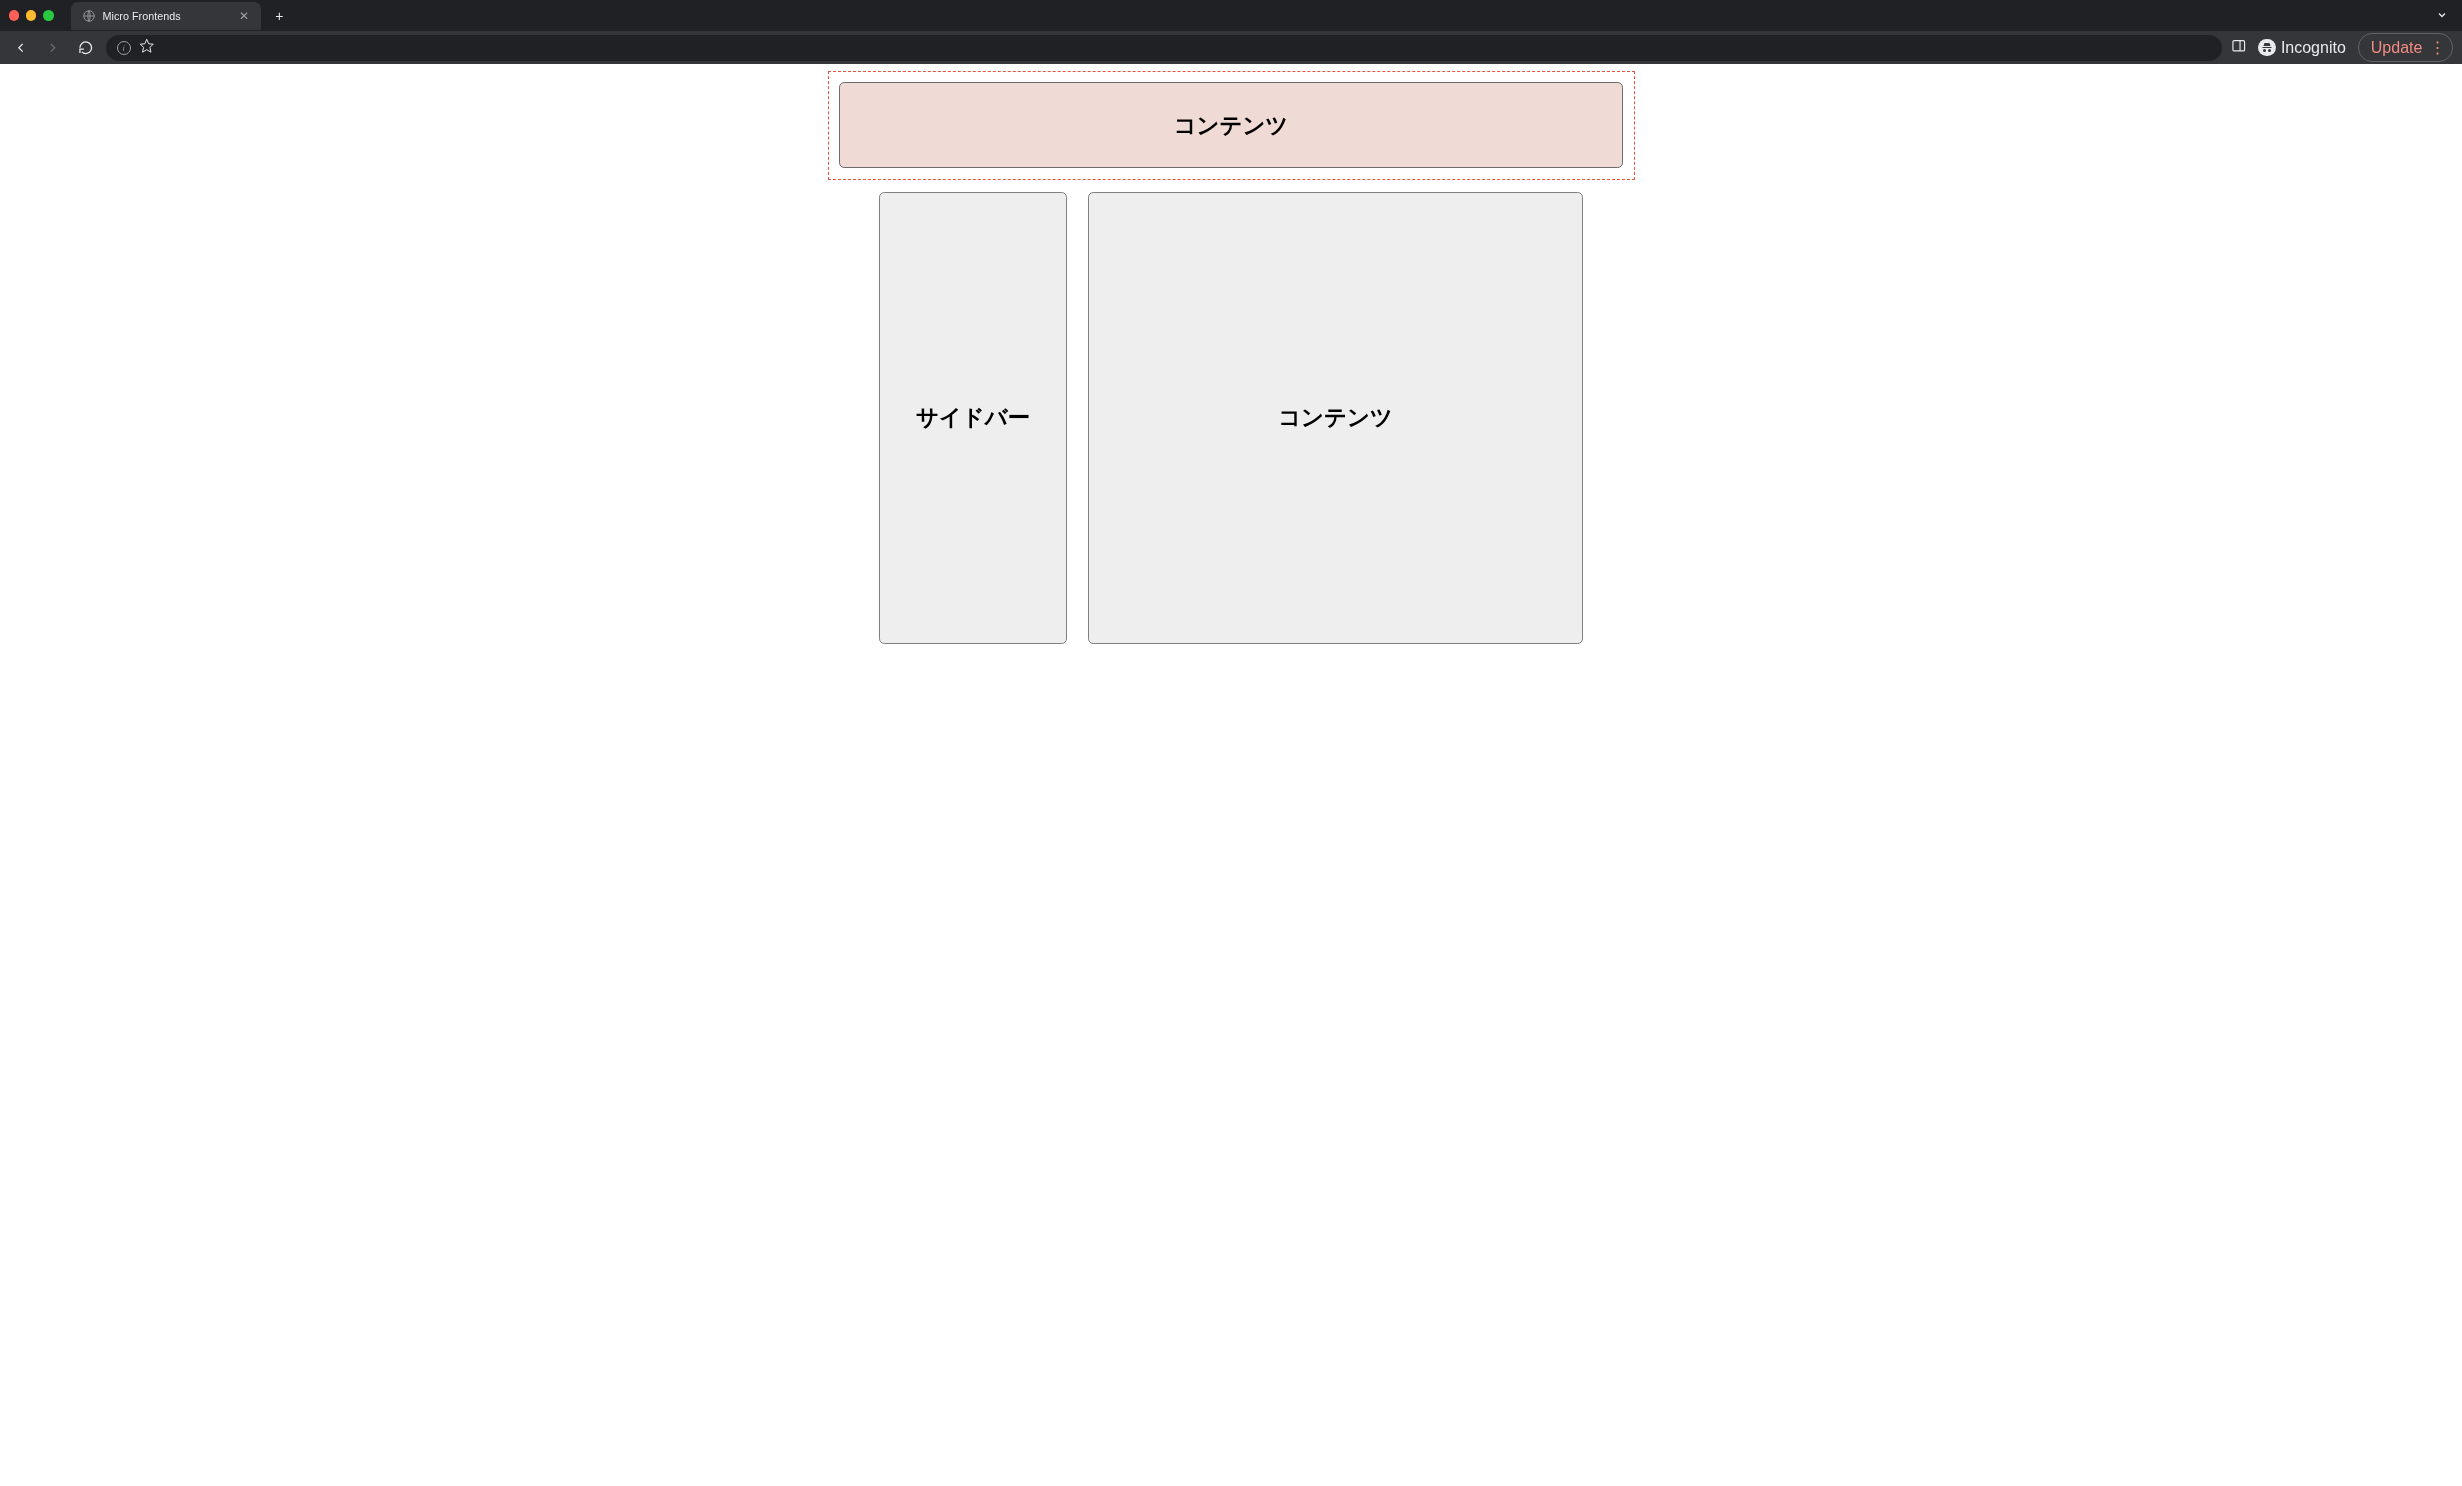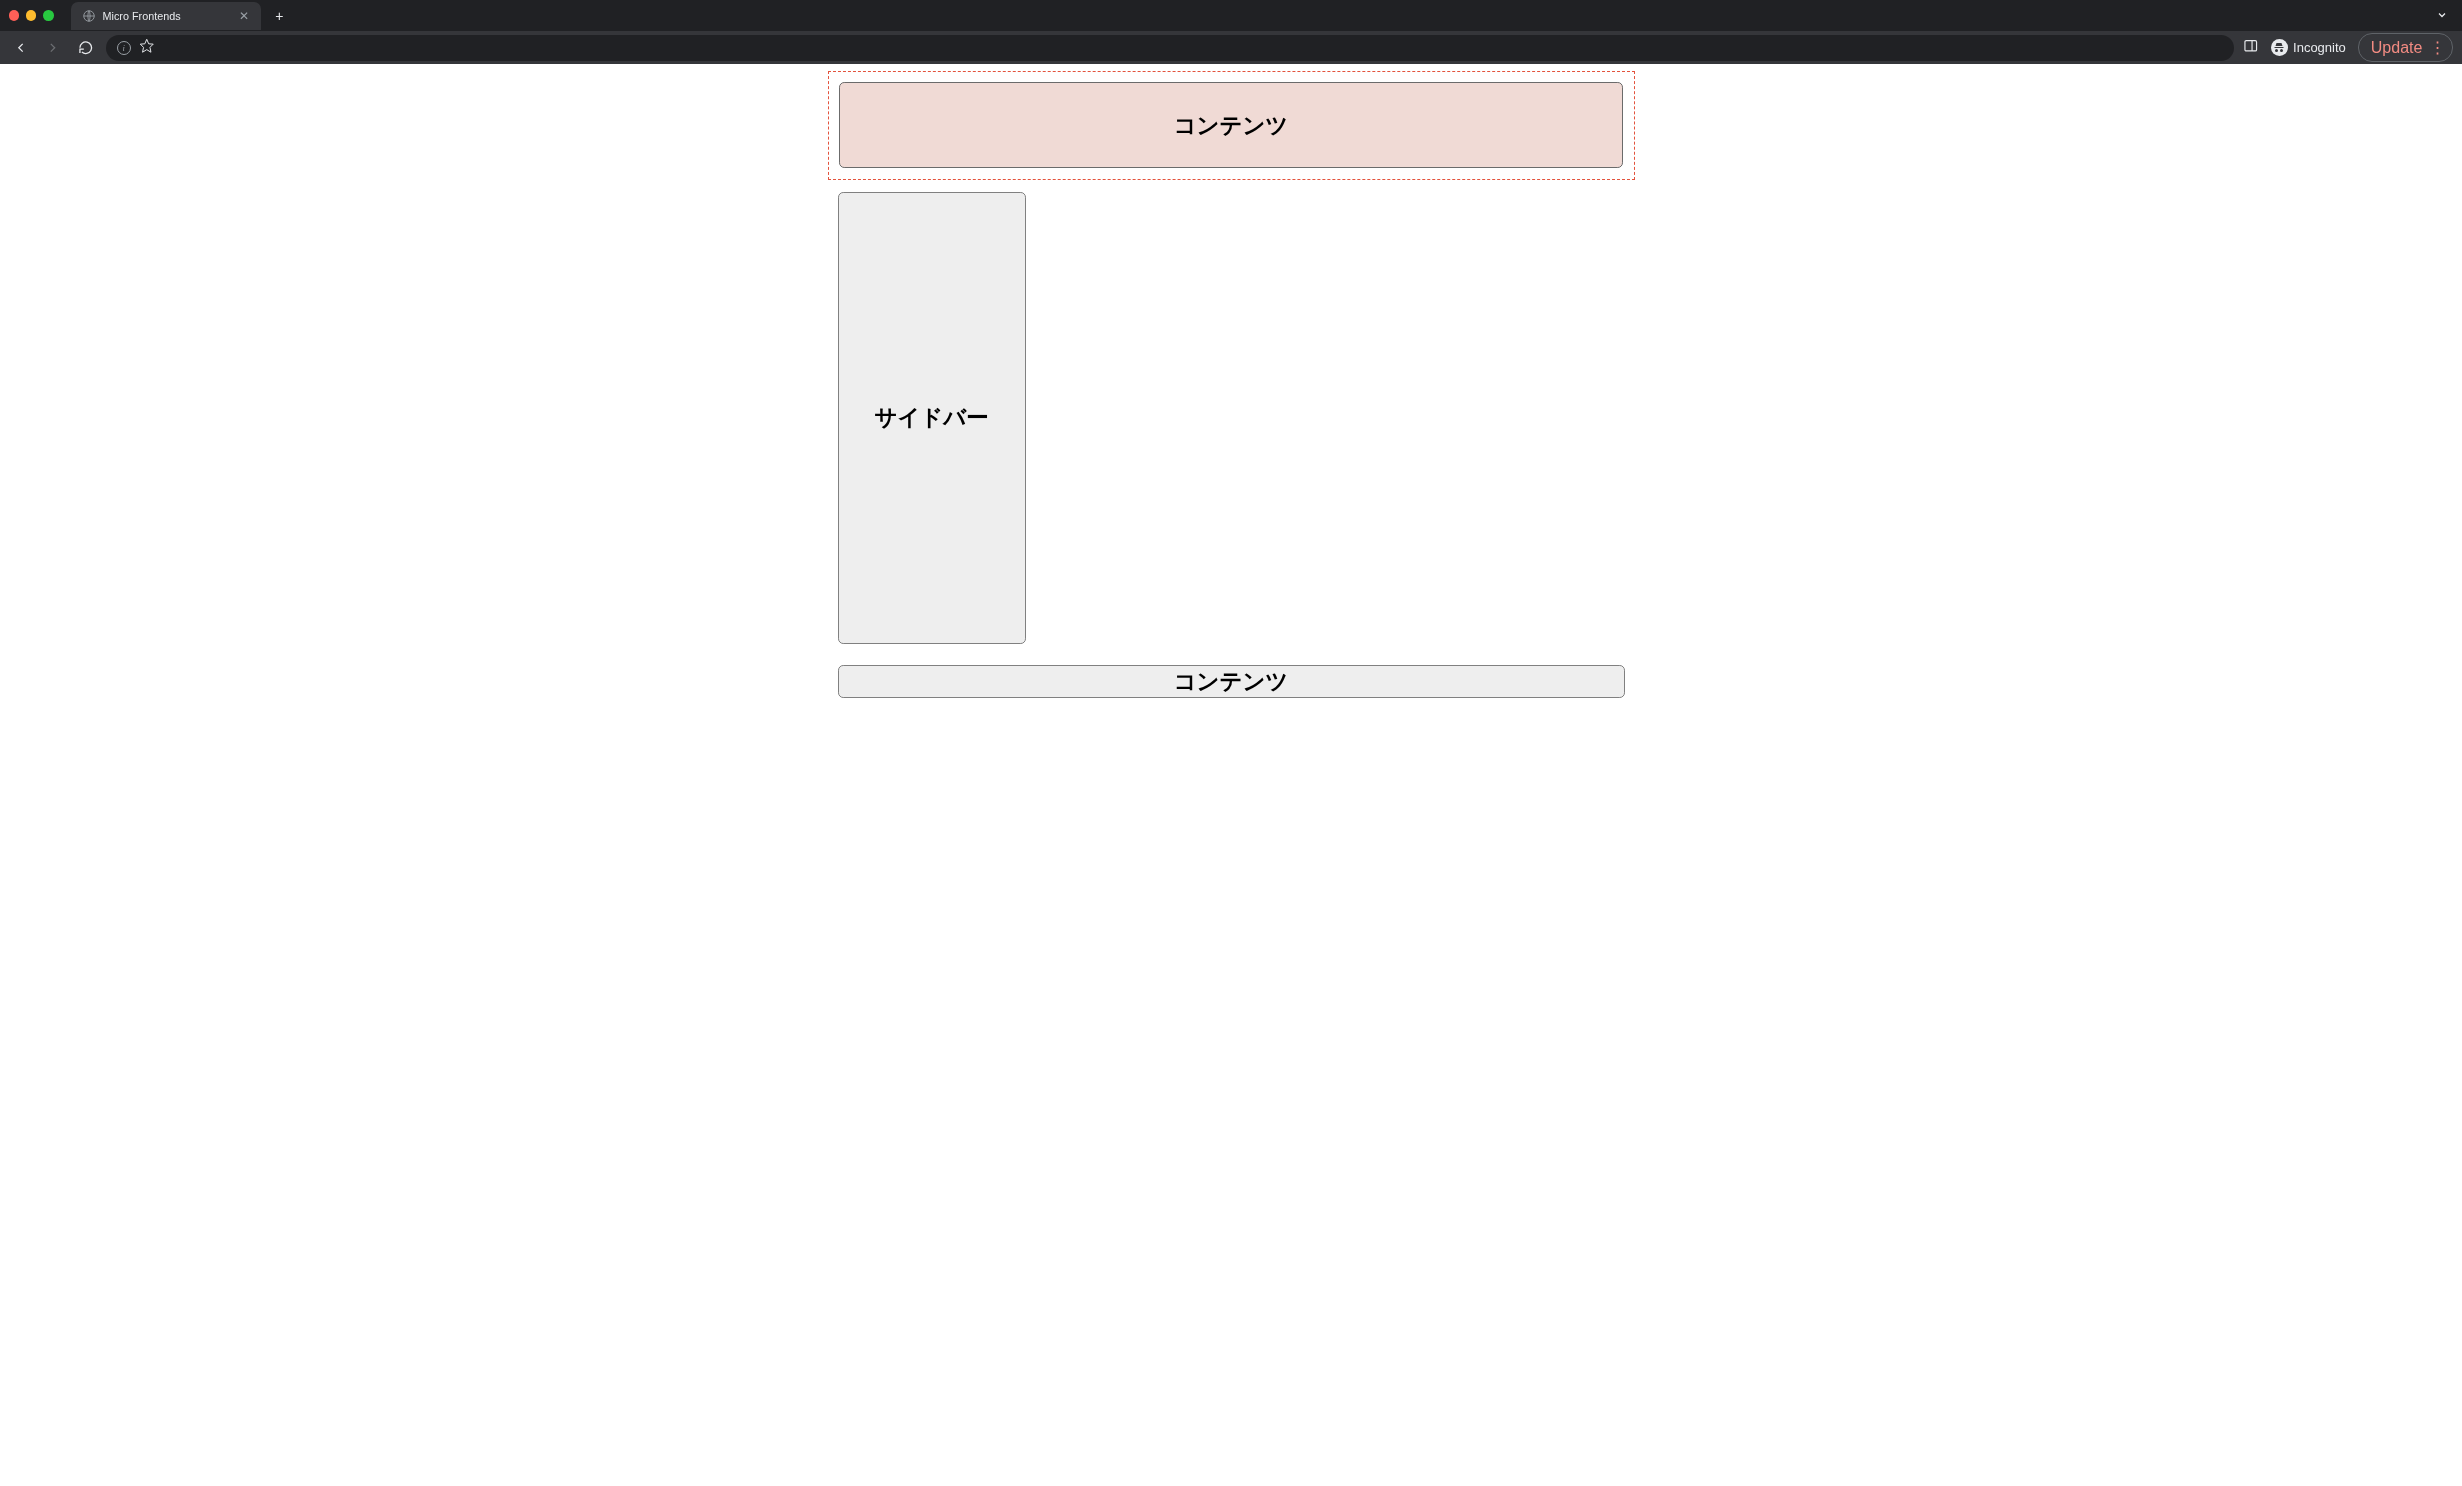--- a/index.html
+++ b/index.html
@@ -194,21 +194,21 @@
       fill: none;
       stroke: #e8eaed;
       stroke-width: 1.8;
     }
 
     .incognito-badge {
       display: flex;
       align-items: center;
       gap: 5.2px;
       color: #e8eaed;
-      font-size: 13px;
+      font-size: 16px;
     }
 
     .incognito-badge .inc-icon {
       width: 17.3px;
       height: 17.3px;
       background: #e8eaed;
       border-radius: 50%;
       display: flex;
       align-items: center;
       justify-content: center;
@@ -261,25 +261,24 @@
       color: #000;
     }
 
     .region.header {
       height: 86px;
       background: #f0dad5;
       border-color: #6b6b6b;
     }
 
     .middle-row {
-      width: 787px;
+      width: 704px;
       margin: 0 auto 12px auto;
       display: flex;
       gap: 21px;
-      flex-direction: column;
     }
 
     .region.sidebar {
       width: 188px;
       height: 452px;
     }
 
     .region.content {
       flex: 1;
       height: 452px;

